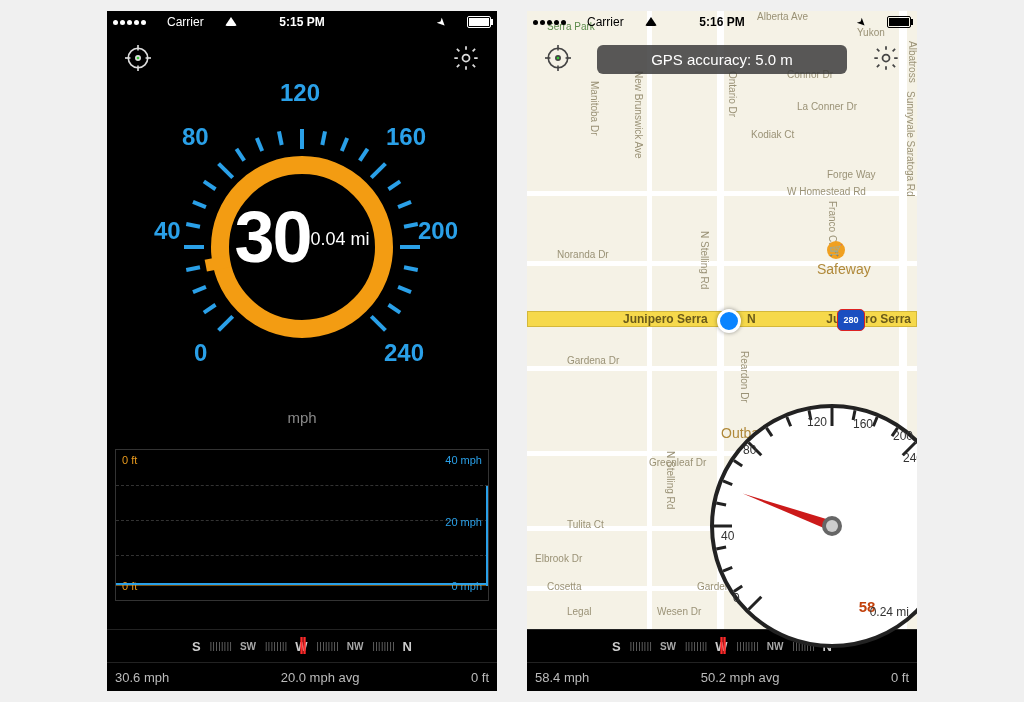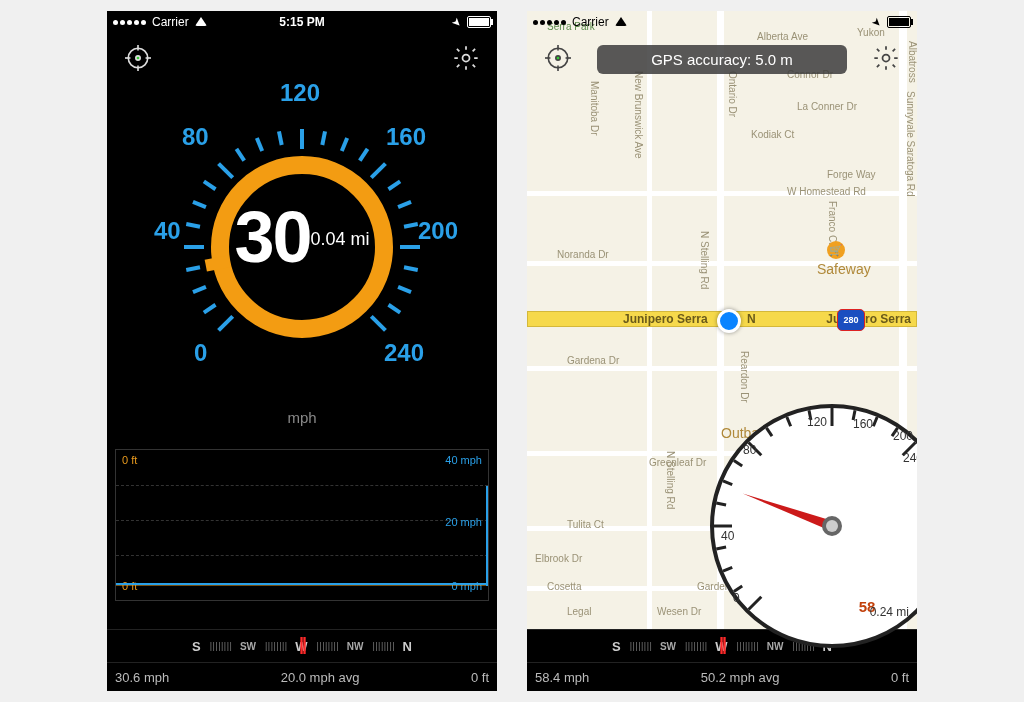--- a/index.html
+++ b/index.html
@@ -35,21 +35,21 @@
     font-size: 12px;
     padding: 0 6px;
     position: relative;
     z-index: 20;
   }
   .status-bar.light { color: #fff; }
   .status-bar.dark  { color: #000; }
   .sb-left, .sb-right {
     display: flex;
     align-items: center;
-    gap: 6px;
+    gap: 21px;
     font-size: 12px;
   }
   .sb-dots { display: flex; gap: 2px; }
   .sb-dots span {
     width: 5px; height: 5px; border-radius: 50%; background: currentColor;
   }
   .sb-wifi::before { content: ""; display:inline-block; width:0; height:0;
     border-left:6px solid transparent; border-right:6px solid transparent;
     border-bottom:9px solid currentColor; border-radius:2px;}
   .sb-time { position:absolute; left:0; right:0; text-align:center; font-weight:600; }
@@ -347,21 +347,21 @@
     <div class="road v" style="left:372px; width:8px"></div>
     <div class="road h" style="top:180px"></div>
     <div class="road h" style="top:250px"></div>
     <div class="road h" style="top:355px"></div>
     <div class="road h" style="top:440px"></div>
     <div class="road h" style="top:515px"></div>
     <div class="road h" style="top:575px"></div>
     <div class="road-main"></div>
 
     <span class="poi-label" style="top:10px; left:20px; color:#5a8a4a">Serra Park</span>
-    <span class="poi-label" style="top:20px; left:230px">Alberta Ave</span>
+    <span class="poi-label" style="top:0; left:230px">Alberta Ave</span>
     <span class="poi-label" style="top:16px; left:330px">Yukon</span>
     <span class="poi-label vert" style="top:30px; left:380px">Albatross</span>
     <span class="poi-label vert" style="top:70px; left:62px">Manitoba Dr</span>
     <span class="poi-label vert" style="top:60px; left:106px">New Brunswick Ave</span>
     <span class="poi-label vert" style="top:60px; left:200px">Ontario Dr</span>
     <span class="poi-label" style="top:58px; left:260px">Connor Dr</span>
     <span class="poi-label" style="top:90px; left:270px">La Conner Dr</span>
     <span class="poi-label" style="top:118px; left:224px">Kodiak Ct</span>
     <span class="poi-label" style="top:158px; left:300px">Forge Way</span>
     <span class="poi-label" style="top:175px; left:260px">W Homestead Rd</span>
@@ -401,20 +401,21 @@
       <span class="sb-dots">
           <span></span>
           <span></span>
           <span></span>
           <span></span>
           <span></span>
         </span>
       <span>Carrier</span>
       <span class="sb-wifi"></span>
     </div>
+    <span class="sb-time">5:16 PM</span>
     <div class="sb-right">
       <span class="sb-nav">➤</span>
       <span class="sb-batt"></span>
     </div>
   </div>
 
   <div class="toolbar">
     <div class="icon-btn">
       <svg viewBox="0 0 24 24" width="26" height="26" stroke-width="1.5">
         <circle cx="12" cy="12" r="9"></circle>

